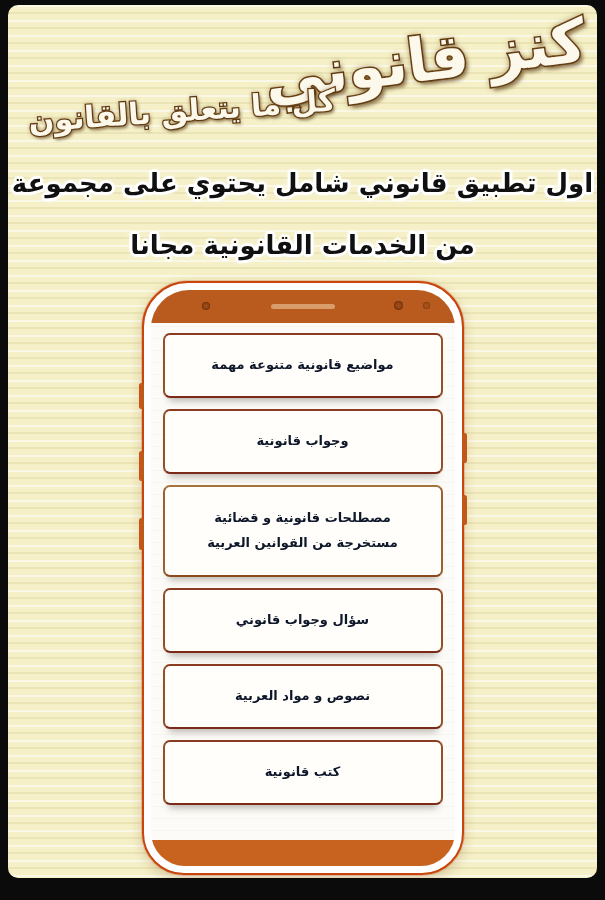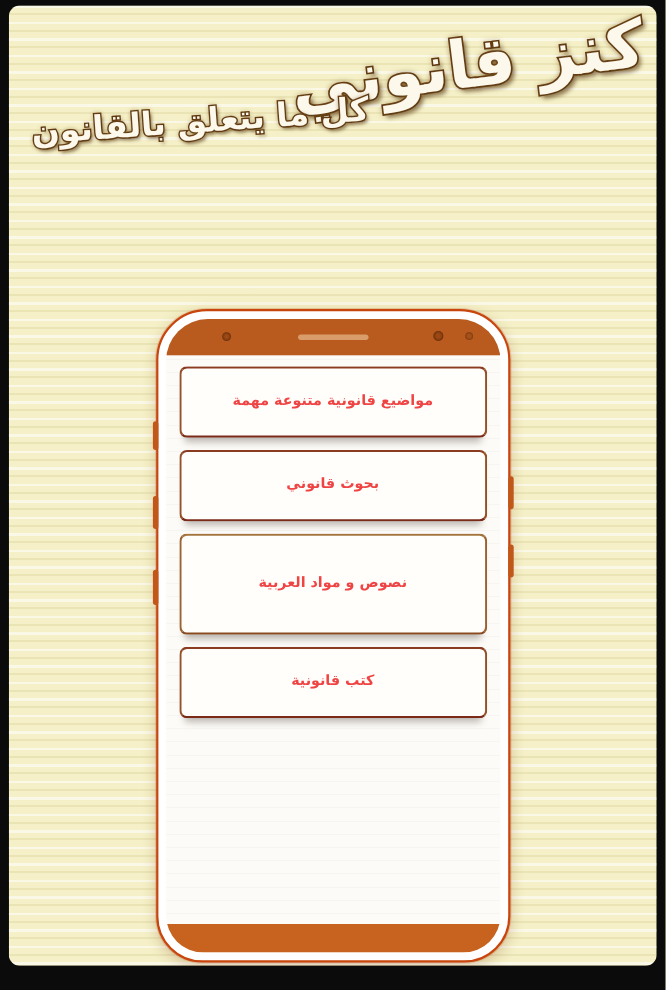--- a/index.html
+++ b/index.html
@@ -118,21 +118,21 @@
   .menu-btn {
     flex: none; min-height: 53px;
     box-sizing: content-box;
     display: flex; align-items: center; justify-content: center;
     background: #fffefb;
     border: 2px solid #935029;
     border-top-color: #8a3b20;
     border-bottom-color: #7c2a18;
     border-radius: 7px;
     direction: rtl; text-align: center;
-    font-size: 13px; font-weight: bold; color: #ef4444;
+    font-size: 13px; font-weight: bold; color: #0f172a;
     line-height: 1.9;
     padding: 4px 20px;
     box-shadow: 0 9px 7px -6px rgba(110,100,90,0.45);
     cursor: pointer;
   }
   .menu-btn:nth-child(3) { min-height: 80px; border-color: #a3743c #9a6230 #8a4a20; }
   .bezel-bottom {
     flex: none; height: 26px; margin-top: auto;
     background: #c8631f;
     border-radius: 0 0 30px 30px;
@@ -140,40 +140,46 @@
 </style>
 </head>
 <body>
 
 <div class="canvas">
 
   <div class="app-title">كنز قانوني</div>
 
   <div class="app-tagline">كل ما يتعلق بالقانون</div>
 
+  <div class="app-desc">
+    <div class="line">اول تطبيق قانوني شامل يحتوي على مجموعة</div>
+    <div class="line">من الخدمات القانونية مجانا</div>
+  </div>
 
   <div class="phone">
     <div class="side-btn l1"></div>
     <div class="side-btn l2"></div>
     <div class="side-btn l3"></div>
     <div class="side-btn r1"></div>
     <div class="side-btn r2"></div>
 
     <div class="screen">
 
       <div class="bezel-top">
         <span class="cam-dot"></span>
         <span class="speaker-bar"></span>
         <span class="sensor-dot1"></span>
         <span class="sensor-dot2"></span>
       </div>
 
       <div class="btn-list">
         <div class="menu-btn">مواضيع قانونية متنوعة مهمة</div>
-        <div class="menu-btn">بحوث قانوني</div>
+        <div class="menu-btn">وجواب قانونية</div>
+        <div class="menu-btn">مصطلحات قانونية و قضائية مستخرجة من القوانين العربية</div>
+        <div class="menu-btn">سؤال وجواب قانوني</div>
         <div class="menu-btn">نصوص و مواد العربية</div>
         <div class="menu-btn">كتب قانونية</div>
       </div>
 
       <div class="bezel-bottom"></div>
     </div>
   </div>
 
 </div>
 

